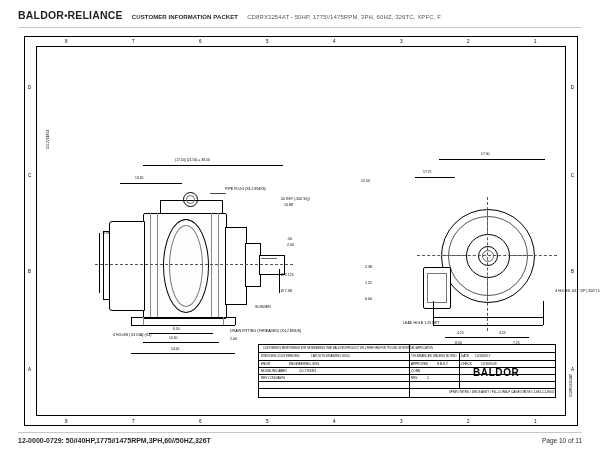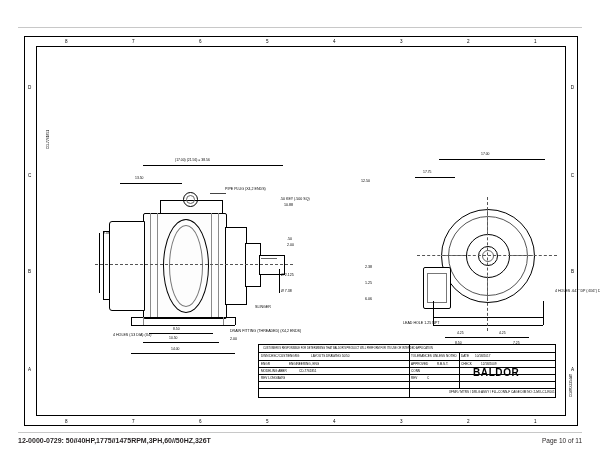--- a/index.html
+++ b/index.html
@@ -53,20 +53,25 @@
   .tb-logo{position:absolute;font-size:10px;font-weight:bold;letter-spacing:.6px;color:#000;}
 
   .vtxt{position:absolute;font-size:3.4px;color:#000;white-space:nowrap;transform-origin:0 0;transform:rotate(-90deg);}
 </style>
 </head>
 <body>
 
 <div class="page">
 
   <div class="hdr">
+    <div class="hdr-inner">
+      <span class="brand"><span>BALDOR</span><span class="dot">•</span><span class="rel">RELIANCE</span></span>
+      <span class="hdr-cip">CUSTOMER INFORMATION PACKET</span>
+      <span class="hdr-desc">CD8RX3254AT - 50HP, 1775//1475RPM, 3PH, 60HZ, 326TC, XPFC, F</span>
+    </div>
     <div class="hdr-rule"></div>
   </div>
 
   <div class="ftr-rule"></div>
   <div class="ftr-left">12-0000-0729: 50//40HP,1775//1475RPM,3PH,60//50HZ,326T</div>
   <div class="ftr-right">Page 10 of 11</div>
 
   <div class="sheet">
     <div class="sheet-inner"></div>
 

